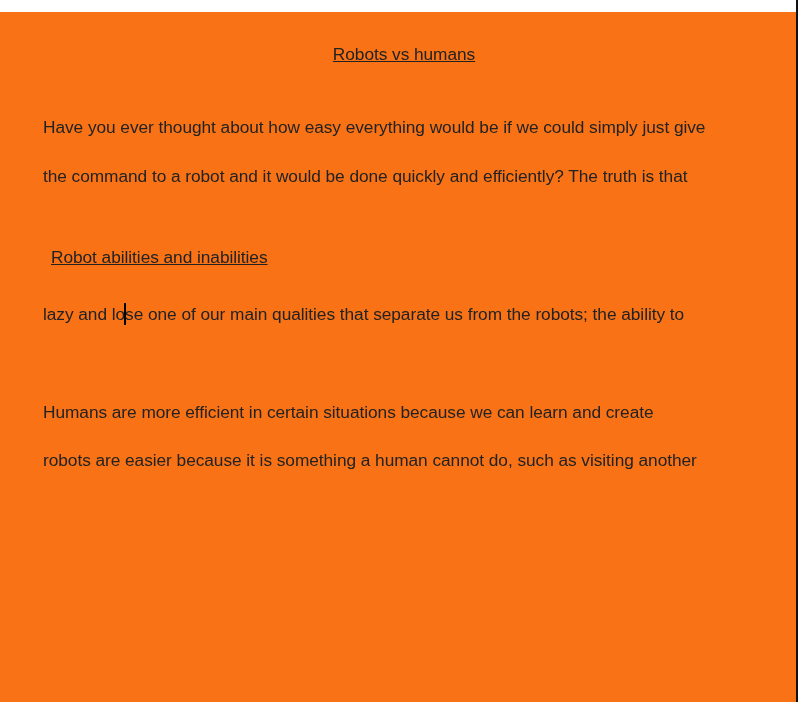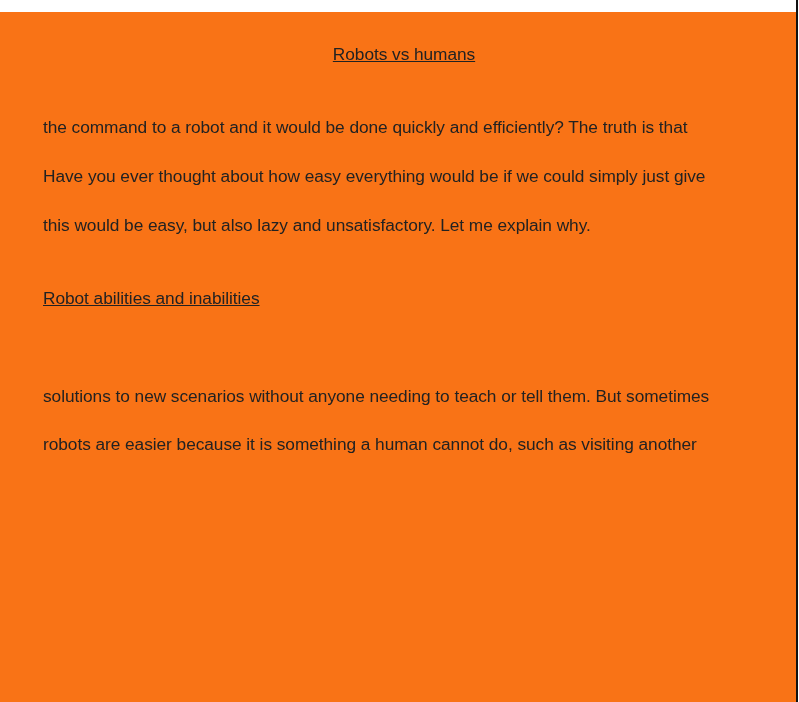--- a/index.html
+++ b/index.html
@@ -43,21 +43,21 @@
     .title {
       text-align: center;
       text-decoration: underline;
       margin: 0;
       height: 24.4px;
       padding-left: 2px;
     }
     .blank { height: 24.4px; }
     .heading {
       text-decoration: underline;
-      margin: 0;
+      margin: 8px;
     }
     .para {
       margin: 0;
       white-space: pre-line;
     }
     .line { display: block; white-space: nowrap; }
     .caret {
       display: inline-block;
       width: 1.5px;
       height: 22px;
@@ -68,32 +68,32 @@
   </style>
 </head>
 <body>
 
 <div class="page">
   <div class="doc">
     <p class="title">Robots vs humans</p>
     <div class="blank"></div>
 
     <p class="para">
+      <span class="line">Have you ever thought about how easy everything would be if we could simply just give</span>
       <span class="line">the command to a robot and it would be done quickly and efficiently? The truth is that</span>
-      <span class="line">Have you ever thought about how easy everything would be if we could simply just give</span>
-      <span class="line">this would be easy, but also lazy and unsatisfactory. Let me explain why.</span>
     </p>
     <div class="blank"></div>
 
     <p class="heading">Robot abilities and inabilities</p>
     <p class="para">
+      <span class="line"><span>lazy and lo</span><span class="caret"></span><span>se one of our main qualities that separate us from the robots; the ability to</span></span>
     </p>
     <div class="blank"></div>
 
     <p class="para">
-      <span class="line">solutions to new scenarios without anyone needing to teach or tell them. But sometimes</span>
+      <span class="line">Humans are more efficient in certain situations because we can learn and create</span>
       <span class="line">robots are easier because it is something a human cannot do, such as visiting another</span>
       
     </p>
 
   </div>
 </div>
 <div class="right-edge"></div>
 
 </body></html>

